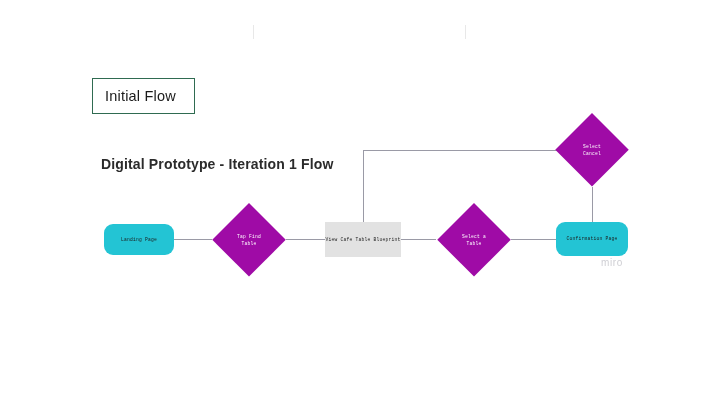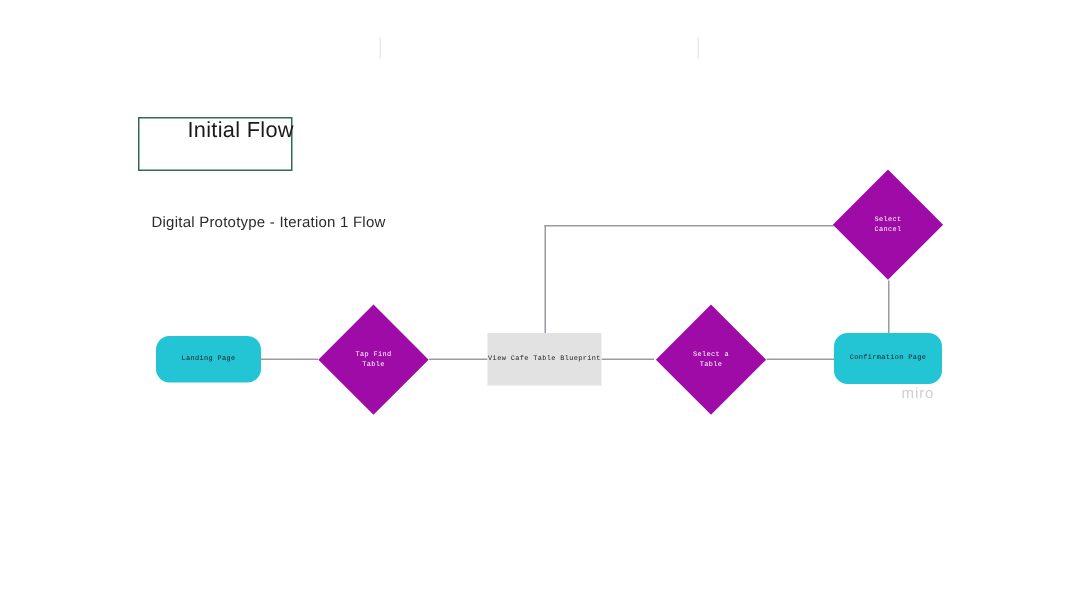--- a/index.html
+++ b/index.html
@@ -30,38 +30,37 @@
   #title-box {
     position: absolute;
     left: 92px;
     top: 78px;
     width: 103px;
     height: 36px;
     border: 1.5px solid #2f6b51;
     background: #ffffff;
     box-sizing: border-box;
     display: flex;
-    align-items: flex-start;
-    padding-left: 20px;
+    align-items: center;
   }
   #title-box .title-text {
     font-size: 14.5px;
     color: #1a1a1a;
     padding-left: 12px;
     letter-spacing: 0.2px;
     white-space: nowrap;
   }
 
   
   #diagram-heading {
     position: absolute;
     left: 101px;
-    top: 143px;
-    font-size: 10px;
-    font-weight: normal;
+    top: 156px;
+    font-size: 14px;
+    font-weight: bold;
     color: #2b2b2b;
     letter-spacing: 0.15px;
     white-space: nowrap;
   }
 
   
   .conn {
     position: absolute;
     background: #9a9aa6;
   }

